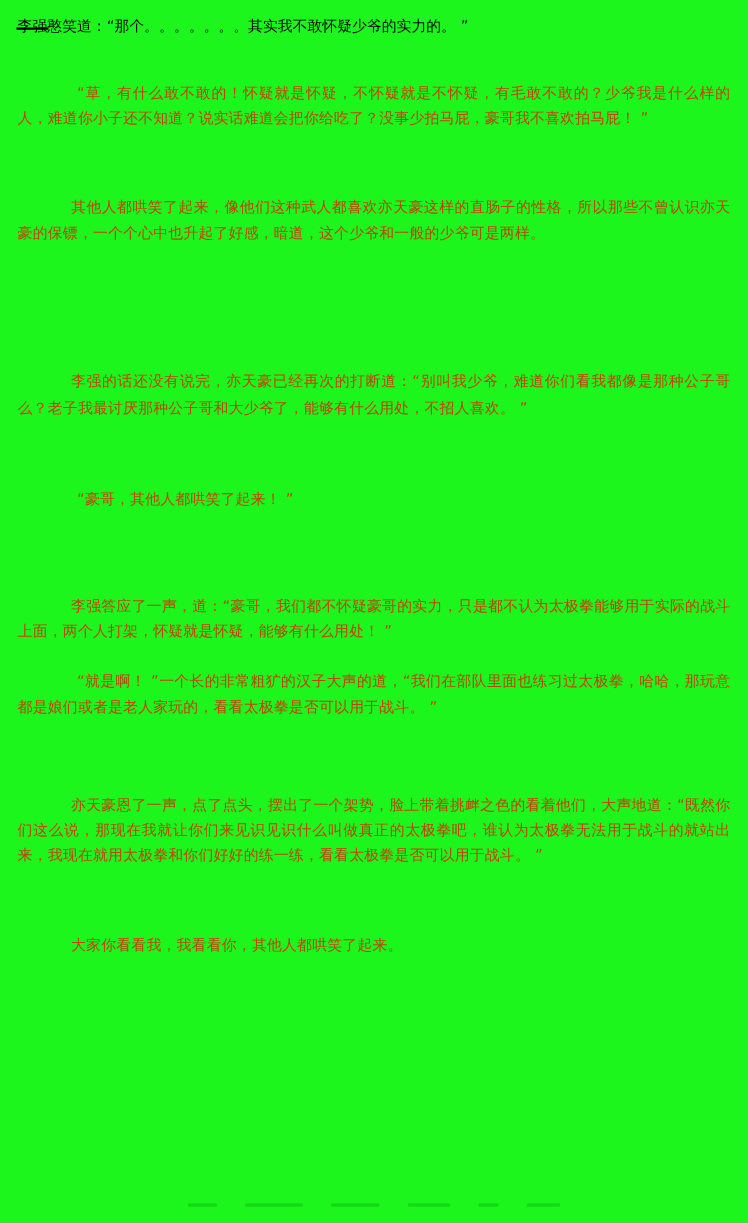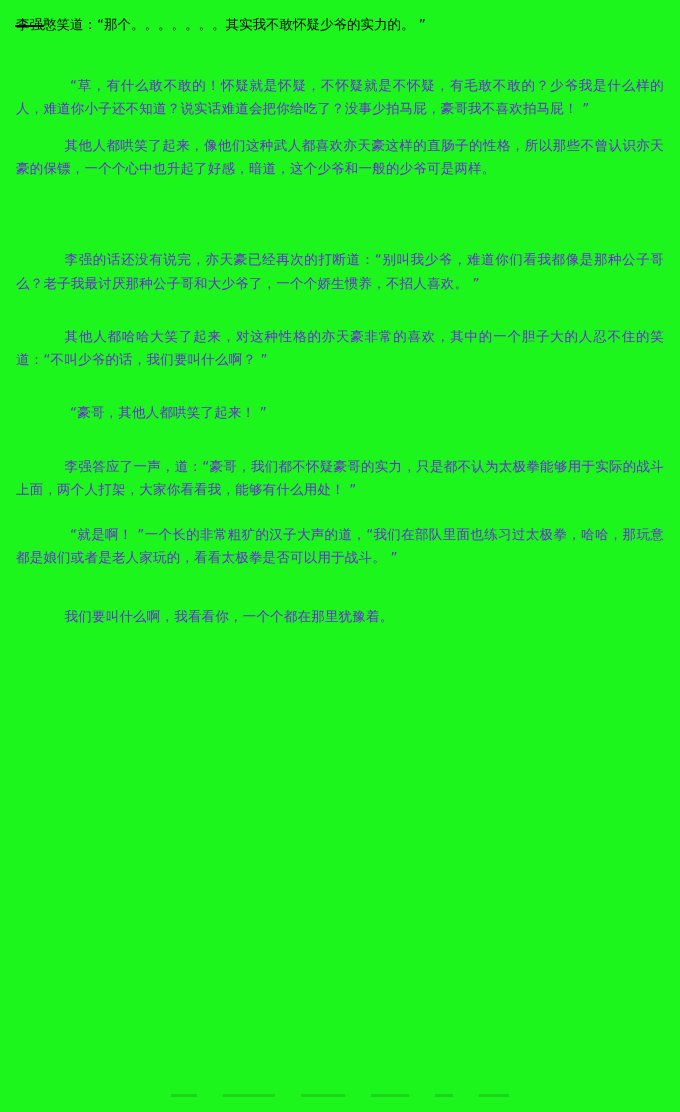--- a/index.html
+++ b/index.html
@@ -17,30 +17,31 @@
     width: 680px;
     height: 1112px;
     background: #1cf61c;
     overflow: hidden;
     box-sizing: border-box;
     padding: 14px 16px 0 16px;
   }
   .para {
     font-size: 13.5px;
     line-height: 1.72;
-    color: #6d28d9;
+    color: #c2410c;
     text-align: justify;
     margin: 0 0 0 0;
     letter-spacing: 0.2px;
   }
   .indent {
     text-indent: 4em;
   }
   .indent-small {
     text-indent: 3.6em;
+    margin-top: 44px;
   }
   .gap-s  { height: 14px; }
   .gap-m  { height: 22px; }
   .gap-l  { height: 30px; }
   .gap-xl { height: 38px; }
 
   .first-line {
     font-size: 13.5px;
     line-height: 1.6;
     color: #000000;
@@ -100,44 +101,44 @@
 
   <div class="gap-s"></div>
 
   <p class="para indent-small">其他人都哄笑了起来，像他们这种武人都喜欢亦天豪这样的直肠子的性格，所以那些不曾认识亦天豪的保镖，一个个心中也升起了好感，暗道，这个少爷和一般的少爷可是两样。</p>
 
   <div class="gap-l"></div>
 
 
   <div class="gap-xl"></div>
 
-  <p class="para indent-small">李强的话还没有说完，亦天豪已经再次的打断道：“别叫我少爷，难道你们看我都像是那种公子哥么？老子我最讨厌那种公子哥和大少爷了，一个个娇生惯养，不招人喜欢。 ”</p>
+  <p class="para indent-small">李强的话还没有说完，亦天豪已经再次的打断道：“别叫我少爷，难道你们看我都像是那种公子哥么？老子我最讨厌那种公子哥和大少爷了，能够有什么用处，不招人喜欢。 ”</p>
 
   <div class="gap-l"></div>
 
-  <p class="para indent-small">其他人都哈哈大笑了起来，对这种性格的亦天豪非常的喜欢，其中的一个胆子大的人忍不住的笑道：“不叫少爷的话，我们要叫什么啊？ ”</p>
 
   <div class="gap-l"></div>
 
   <p class="para indent">“豪哥，其他人都哄笑了起来！ ”</p>
 
   <div class="gap-l"></div>
 
-  <p class="para indent-small">李强答应了一声，道：“豪哥，我们都不怀疑豪哥的实力，只是都不认为太极拳能够用于实际的战斗上面，两个人打架，大家你看看我，能够有什么用处！ ”</p>
+  <p class="para indent-small">李强答应了一声，道：“豪哥，我们都不怀疑豪哥的实力，只是都不认为太极拳能够用于实际的战斗上面，两个人打架，怀疑就是怀疑，能够有什么用处！ ”</p>
 
   <div class="gap-m"></div>
 
   <p class="para indent">“就是啊！ ”一个长的非常粗犷的汉子大声的道，“我们在部队里面也练习过太极拳，哈哈，那玩意都是娘们或者是老人家玩的，看看太极拳是否可以用于战斗。 ”</p>
 
   <div class="gap-m"></div>
 
+  <p class="para indent-small">亦天豪恩了一声，点了点头，摆出了一个架势，脸上带着挑衅之色的看着他们，大声地道：“既然你们这么说，那现在我就让你们来见识见识什么叫做真正的太极拳吧，谁认为太极拳无法用于战斗的就站出来，我现在就用太极拳和你们好好的练一练，看看太极拳是否可以用于战斗。 ”</p>
 
   <div class="gap-s"></div>
 
-  <p class="para indent-small">我们要叫什么啊，我看看你，一个个都在那里犹豫着。</p>
+  <p class="para indent-small">大家你看看我，我看看你，其他人都哄笑了起来。</p>
 
   <div class="footer-row">
     <span class="footer-seg seg-a"></span>
     <span class="footer-seg seg-b"></span>
     <span class="footer-seg seg-c"></span>
     <span class="footer-seg seg-d"></span>
     <span class="footer-seg seg-e"></span>
     <span class="footer-seg seg-f"></span>
   </div>
 

